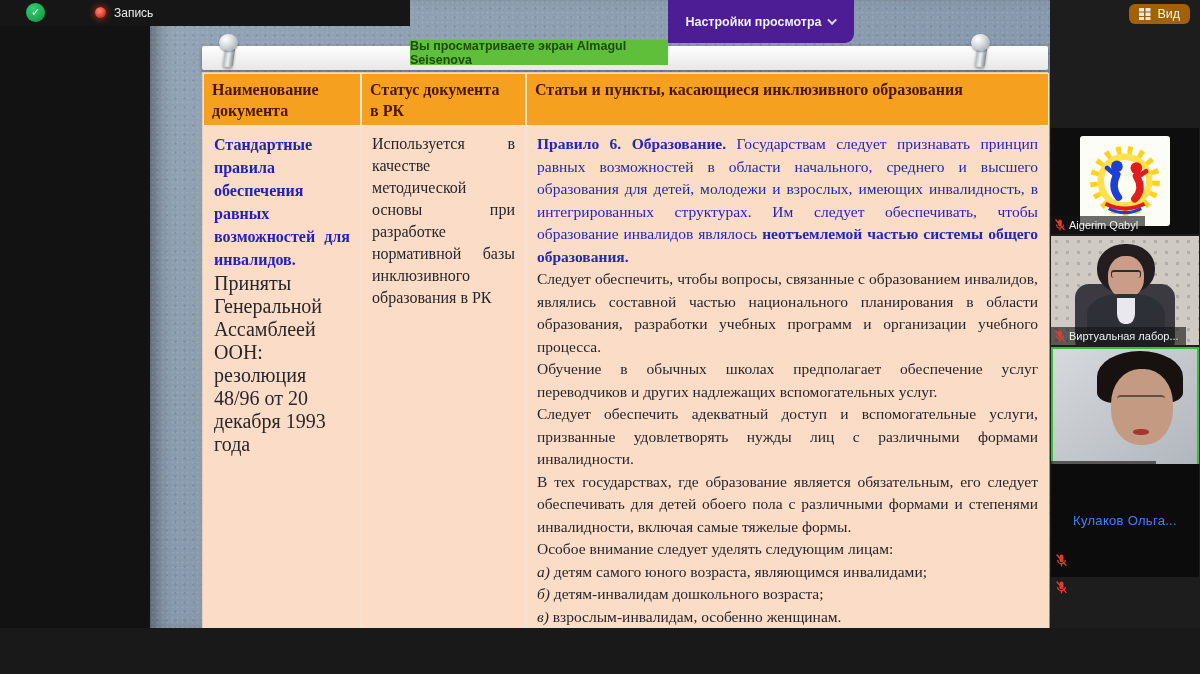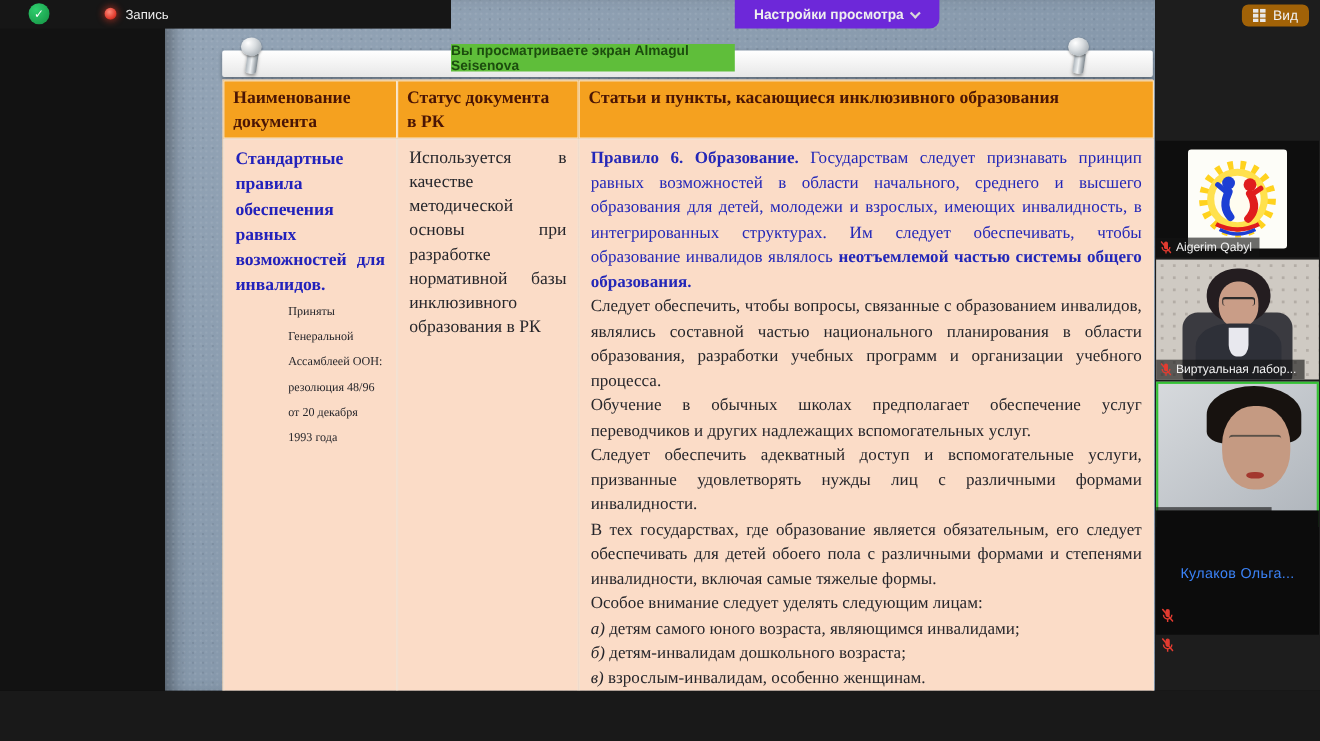--- a/index.html
+++ b/index.html
@@ -30,39 +30,39 @@
 
   
   .doc-table { position:absolute; left:52px; top:72px; width:846px; height:560px;
     display:grid; grid-template-columns:158px 165px 523px; grid-auto-rows:min-content;
     border:1px solid #e3cdb4; font-family:"Liberation Serif", serif; z-index:2; }
   .th { background:#f5a11f; color:#4a1505; font-weight:bold; font-size:16px; line-height:21px;
     padding:5px 19px 4px 8px; border:1px solid #f8e7cf; }
   .td { background:#fbdcc7; padding:6px 10px 10px 10px; border:1px solid #f3e2d2;
     font-size:15.5px; line-height:22.5px; color:#26262b; height:512px; overflow:hidden; }
   .doc-title { color:#2222bb; font-weight:bold; font-size:16px; line-height:23px; text-align:justify; }
-  .doc-note { font-size:11px; line-height:23px; margin-top:1px;margin-left:48px; }
+  .doc-note { font-size:20px; line-height:23px; margin-top:1px; }
   .status-text { font-size:16px; line-height:22px; text-align:justify; }
   .rule-par { color:#2327b8; text-align:justify; }
   .rule-lead, .rule-tail { font-weight:bold; }
   .par { text-align:justify; }
   .li-marker { font-style:italic; }
 
   
   .top-strip-left { position:absolute; left:0; top:0; width:410px; height:26px; background:#161616; }
   .rec-indicator { position:absolute; left:26px; top:3px; display:flex; align-items:center; gap:8px; z-index:5; }
   .shield { width:19px; height:19px; border-radius:50%; background:radial-gradient(circle at 35% 30%,#2fcf6e,#149042);
     display:flex; align-items:center; justify-content:center; color:#fff; font-size:11px; }
   .rec-dot { width:11px; height:11px; border-radius:50%; margin-left:42px;
     background:radial-gradient(circle at 40% 35%, #ff8a7a, #e03c2e 60%, #8f1408);
     box-shadow:0 0 6px 2px rgba(230,60,40,.45); }
   .rec-label { color:#ececec; font-size:12px; }
   .banner { position:absolute; left:410px; top:0; width:258px; height:25px; background:#5fbe3a;
     color:#1c4d0e; font-size:12.5px; font-weight:bold; display:flex; align-items:center; justify-content:center; z-index:5;margin-top:40px; }
-  .view-settings { position:absolute; left:668px; top:0; width:186px; height:26px; background:#6d28d9;
+  .view-settings { position:absolute; left:668px; top:0; width:186px; height:43px; background:#4c1d95;
     color:#efefef; font-size:12.5px; font-weight:bold; display:flex; align-items:center; justify-content:center;
     gap:8px; border-radius:0 0 9px 0; z-index:5; }
   .caret-down { width:7px; height:7px; border-left:2px solid #d8d8d8; border-bottom:2px solid #d8d8d8;
     transform:rotate(-45deg) translateY(-2px); }
   .view-btn { position:absolute; right:10px; top:4px; background:#a16207; border-radius:6px;
     padding:3px 10px; display:flex; align-items:center; gap:6px; color:#f0f0f0; font-size:12.5px; z-index:6; }
 
   
   .sidebar { position:absolute; left:1050px; top:0; width:150px; height:628px; background:#1d1d1d; }
   .tile { position:absolute; left:1px; width:148px; overflow:hidden; background:#0e0e0e; }

